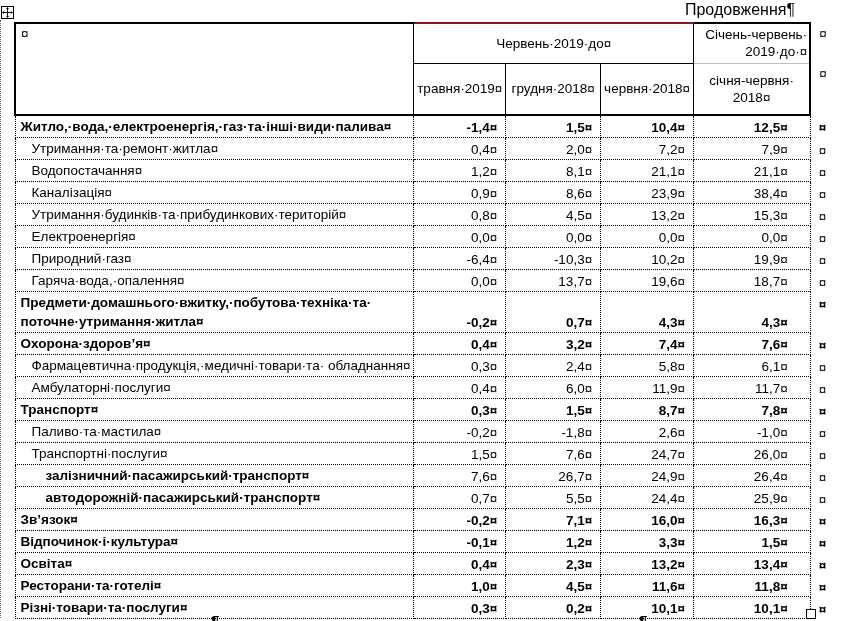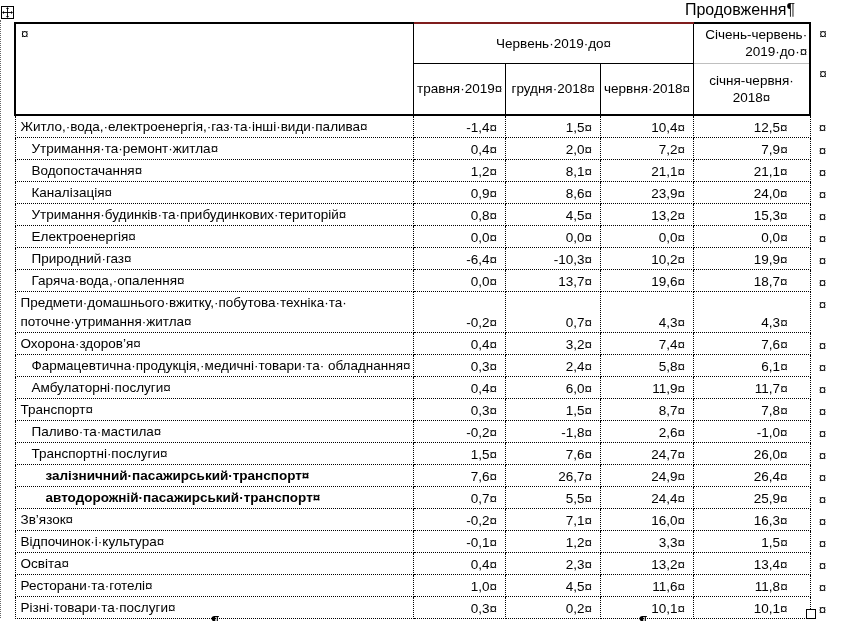--- a/index.html
+++ b/index.html
@@ -49,21 +49,21 @@
   tbody td{
     border:1px dotted #000;height:21px;line-height:19px;
     vertical-align:bottom;overflow:hidden;
   }
   td.lab{text-align:left;white-space:nowrap;padding:1px 2px 1px 5px;}
   tr.wrap td.lab{white-space:normal;}
   tr.l1 td.lab{padding-left:16px;}
   tr.l2 td.lab{padding-left:30px;font-weight:bold;}
   td.val{text-align:right;padding-right:8px;white-space:nowrap;}
   td.val.last{padding-right:22px;}
-  tr.b td{font-weight:normal;}
+  tr.b td{font-weight:bold;}
   td.mk, th.h-mk{
     border:none;text-align:left;vertical-align:top;
     padding:3px 0 0 8px;background:transparent;
   }
   .resize-handle{
     position:absolute;left:806px;top:609px;width:8px;height:8px;
     background:#fff;border:1px solid #000;box-sizing:content-box;
   }
   .stray-mark{position:absolute;top:612px;font-size:15px;font-weight:bold;}
   .stray-left{left:211px;}
@@ -132,21 +132,21 @@
       <td class="val">8,1¤</td>
       <td class="val">21,1¤</td>
       <td class="val last">21,1¤</td>
       <td class="mk">¤</td>
     </tr>
     <tr class="l1">
       <td class="lab">Каналізація¤</td>
       <td class="val">0,9¤</td>
       <td class="val">8,6¤</td>
       <td class="val">23,9¤</td>
-      <td class="val last">24,0¤</td>
+      <td class="val last">38,4¤</td>
       <td class="mk">¤</td>
     </tr>
     <tr class="l1">
       <td class="lab">Утримання·будинків·та·прибудинкових·територій¤</td>
       <td class="val">0,8¤</td>
       <td class="val">4,5¤</td>
       <td class="val">13,2¤</td>
       <td class="val last">15,3¤</td>
       <td class="mk">¤</td>
     </tr>

